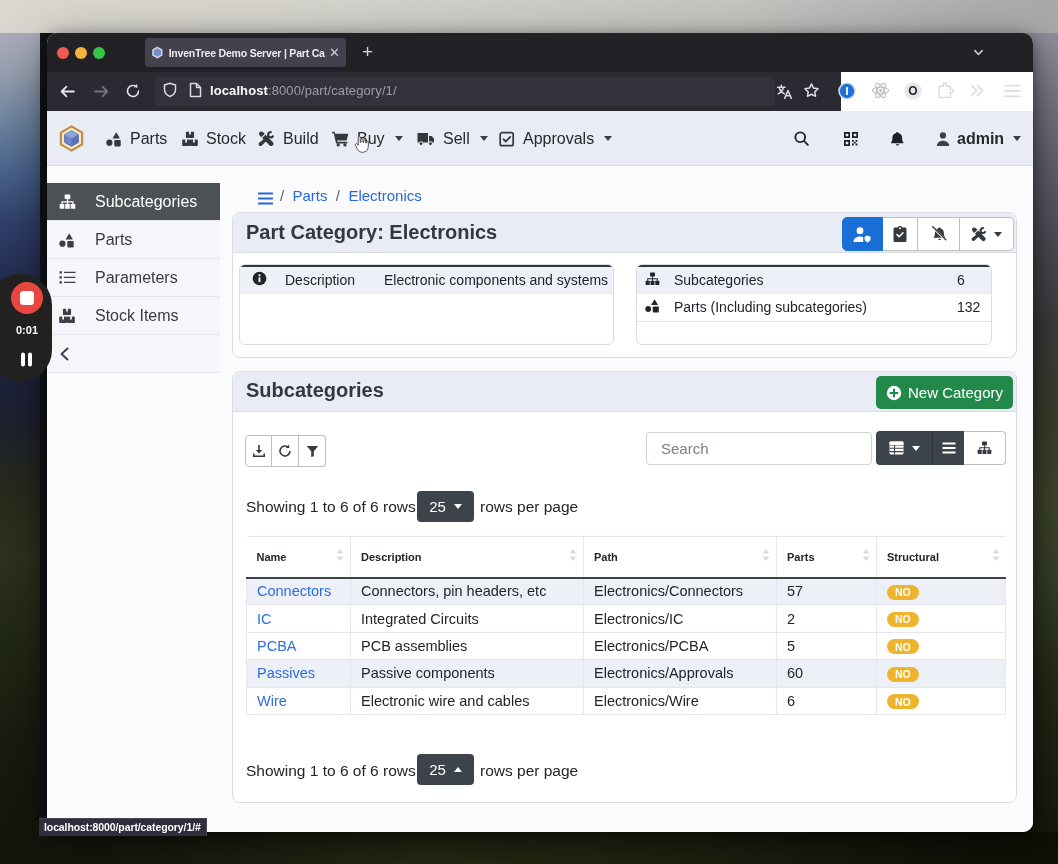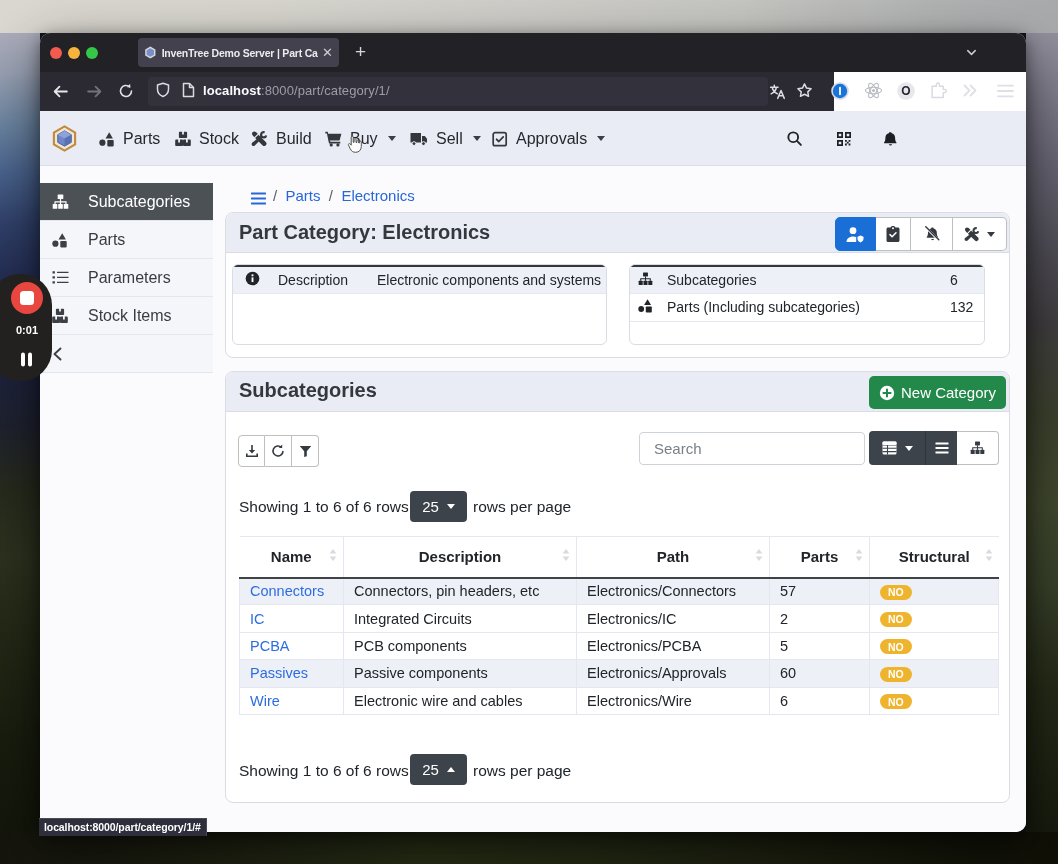--- a/index.html
+++ b/index.html
@@ -4,21 +4,21 @@
 <style>
 *{margin:0;padding:0;box-sizing:border-box}
 html,body{width:1058px;height:864px;overflow:hidden;font-family:"Liberation Sans",sans-serif;background:#15161c;position:relative}
 .a{position:absolute}
 
 .bg-top{left:0;top:0;width:1058px;height:33px;background:linear-gradient(90deg,#dbd8d1 0%,#d8d6cf 25%,#cfcec9 50%,#c6c6c2 70%,#b2b4b4 88%,#a8aaac 100%)}
 .bg-left{left:0;top:33px;width:40px;height:831px;background:linear-gradient(180deg,#abacbb 0px,#9aa2b4 40px,#6e87a4 90px,#4a648e 140px,#31426c 190px,#232c52 250px,#1d2342 320px,#1f2230 390px,#272b1d 455px,#2d331f 525px,#232916 605px,#191d0f 705px,#121509 831px)}
 .bg-right{left:1026px;top:33px;width:32px;height:831px;background:linear-gradient(180deg,#93909e 0px,#827f8e 60px,#6a6776 130px,#525059 210px,#413f41 290px,#3d422e 380px,#41492e 470px,#39412a 550px,#262c18 650px,#15170c 831px)}
 .bg-bottom{left:0;top:832px;width:1058px;height:32px;background:linear-gradient(90deg,#15150d 0%,#1f2212 20%,#2a3117 40%,#272d15 55%,#1f2311 72%,#16180b 88%,#101006 100%)}
 
-.win{left:40px;top:33px;width:986px;height:799px;border-radius:10px;background:#fff;box-shadow:0 22px 60px rgba(0,0,0,.55),0 4px 16px rgba(0,0,0,.45);overflow:hidden}
+.win{left:47px;top:33px;width:986px;height:799px;border-radius:10px;background:#fff;box-shadow:0 22px 60px rgba(0,0,0,.55),0 4px 16px rgba(0,0,0,.45);overflow:hidden}
 .tabbar{left:0;top:0;width:986px;height:39px;background:#212126}
 .tl{width:12px;height:12px;border-radius:50%;top:14px}
 .tl.r{left:10px;background:#f35b51}
 .tl.y{left:28px;background:#f6b43e}
 .tl.g{left:46px;background:#35c649}
 .tab{left:98px;top:5px;width:201px;height:29px;background:#42414d;border-radius:4px;color:#ececef;font-size:10.5px;font-weight:700;display:flex;align-items:center;padding:0 6px;overflow:hidden}
 .tab .ttl{white-space:nowrap;overflow:hidden;margin-left:5px;width:163px;letter-spacing:-0.2px}
 .tab .x{margin-left:2px;color:#cfcfd4;font-size:13px;font-weight:400}
 .newtab{left:315px;top:9px;color:#d5d5d8;font-size:19px;font-weight:400;line-height:20px}
 .tabchev{left:925px;top:13px;color:#cbcbcf}
@@ -50,21 +50,21 @@
 .dtable td{padding:4px 7px;height:27.5px;border-bottom:1px solid #e6e8f0}
 .dtable tr:first-child td{background:#eef0f8}
 
 .btng{display:flex;height:34px}
 .btn{border:1px solid #bfbfbf;background:#fff;color:#343a40;display:flex;align-items:center;justify-content:center}
 .btn.blue{background:#1a6fd6;border-color:#1a6fd6;color:#fff}
 .greenbtn{background:#22894a;color:#fff;font-size:15px;border-radius:5px;display:flex;align-items:center;justify-content:center}
 .darkbtn{background:#3d434b;color:#fff;border-radius:4px;display:flex;align-items:center;justify-content:center}
 
 .btable{border-collapse:collapse;font-size:14.5px;color:#212529;table-layout:fixed}
-.btable th{font-size:15px;text-align:center;font-weight:700;border-left:1px solid #e5e7f0;padding:0 10px;position:relative}
+.btable th{font-size:11px;text-align:left;font-weight:700;border-left:1px solid #e5e7f0;padding:0 10px;position:relative}
 .btable td{border:1px solid #e5e7f0;padding:0 10px;height:27.4px}
 .btable tr.odd td{background:#eef0f8}
 .btable a{color:#2c6de0;text-decoration:none}
 .sorter{position:absolute;right:6px;top:12px;opacity:.55}
 .badge-no{display:inline-block;background:#efb42d;color:#fff;font-size:10.5px;font-weight:700;border-radius:8px;padding:1.5px 8px;line-height:12px}
 .showing{font-size:15.5px;color:#212529}
 
 .rec{left:-11px;top:274px;width:63px;height:107px;background:#23211f;border-radius:31px}
 .status{left:39px;top:818px;background:#2e2e3c;color:#fff;font-size:10.5px;font-weight:700;padding:2px 5px 3px;border:1px solid #4a4a55;border-left:none;border-bottom:none;letter-spacing:-0.1px}
 svg{display:block}
@@ -269,20 +269,28 @@
           <svg width="14" height="14" viewBox="0 0 14 14" fill="#1c2024">
             <path d="M0 0h6v6H0zm1.7 1.7v2.6h2.6V1.7zM8 0h6v6H8zm1.7 1.7v2.6h2.6V1.7zM0 8h6v6H0zm1.7 1.7v2.6h2.6V9.7z"></path>
             <path d="M8 8h1.8v1.8H8zM9.8 9.8h1.8v1.8H9.8zM11.6 8h1.8v1.8h-1.8zM8 11.6h1.8v1.8H8zM11.6 11.6h1.8v1.8h-1.8z"></path>
           </svg>
         </div>
     <div class="a it" style="left:843px">
           <svg width="15" height="16" viewBox="0 0 15 16" fill="#1c2024">
             <path d="M7.5 1.2c.7 0 1.2.5 1.2 1.1 2 .5 3.4 2.2 3.4 4.4 0 2.6.6 3.9 1.3 4.7.3.3.1.9-.4.9H1.5c-.5 0-.7-.6-.4-.9.7-.8 1.3-2.1 1.3-4.7 0-2.2 1.4-3.9 3.4-4.4 0-.6.5-1.1 1.2-1.1z"></path>
             <path d="M5.8 13.2a1.8 1.8 0 0 0 3.4 0z"></path>
           </svg>
+        </div>
+    <div class="a it" style="left:888px">
+          <svg width="16" height="16" viewBox="0 0 16 16" fill="#3c4046">
+            <circle cx="8" cy="4.4" r="3.1"></circle>
+            <path d="M1.8 15c0-3.1 2.8-5.2 6.2-5.2s6.2 2.1 6.2 5.2z"></path>
+          </svg>
+          <span style="margin-left:6px;font-weight:700">admin</span>
+          <span class="caret" style="margin-left:9px"></span>
         </div>
   </div>
 
   <div class="a side">
     <div class="srow sel"><span class="sic">
             <svg width="17" height="16" viewBox="0 0 16 16" fill="currentColor">
               <rect x="5.2" y="0.6" width="5.6" height="4.4" rx="0.6"></rect>
               <rect x="0.2" y="10" width="4.6" height="4.8" rx="0.6"></rect>
               <rect x="5.7" y="10" width="4.6" height="4.8" rx="0.6"></rect>
               <rect x="11.2" y="10" width="4.6" height="4.8" rx="0.6"></rect>
@@ -513,21 +521,21 @@
               </tr>
           <tr>
                 <td><a>IC</a></td>
                 <td>Integrated Circuits</td>
                 <td>Electronics/IC</td>
                 <td>2</td>
                 <td><span class="badge-no">NO</span></td>
               </tr>
           <tr>
                 <td><a>PCBA</a></td>
-                <td>PCB components</td>
+                <td>PCB assemblies</td>
                 <td>Electronics/PCBA</td>
                 <td>5</td>
                 <td><span class="badge-no">NO</span></td>
               </tr>
           <tr class="odd">
                 <td><a>Passives</a></td>
                 <td>Passive components</td>
                 <td>Electronics/Approvals</td>
                 <td>60</td>
                 <td><span class="badge-no">NO</span></td>

